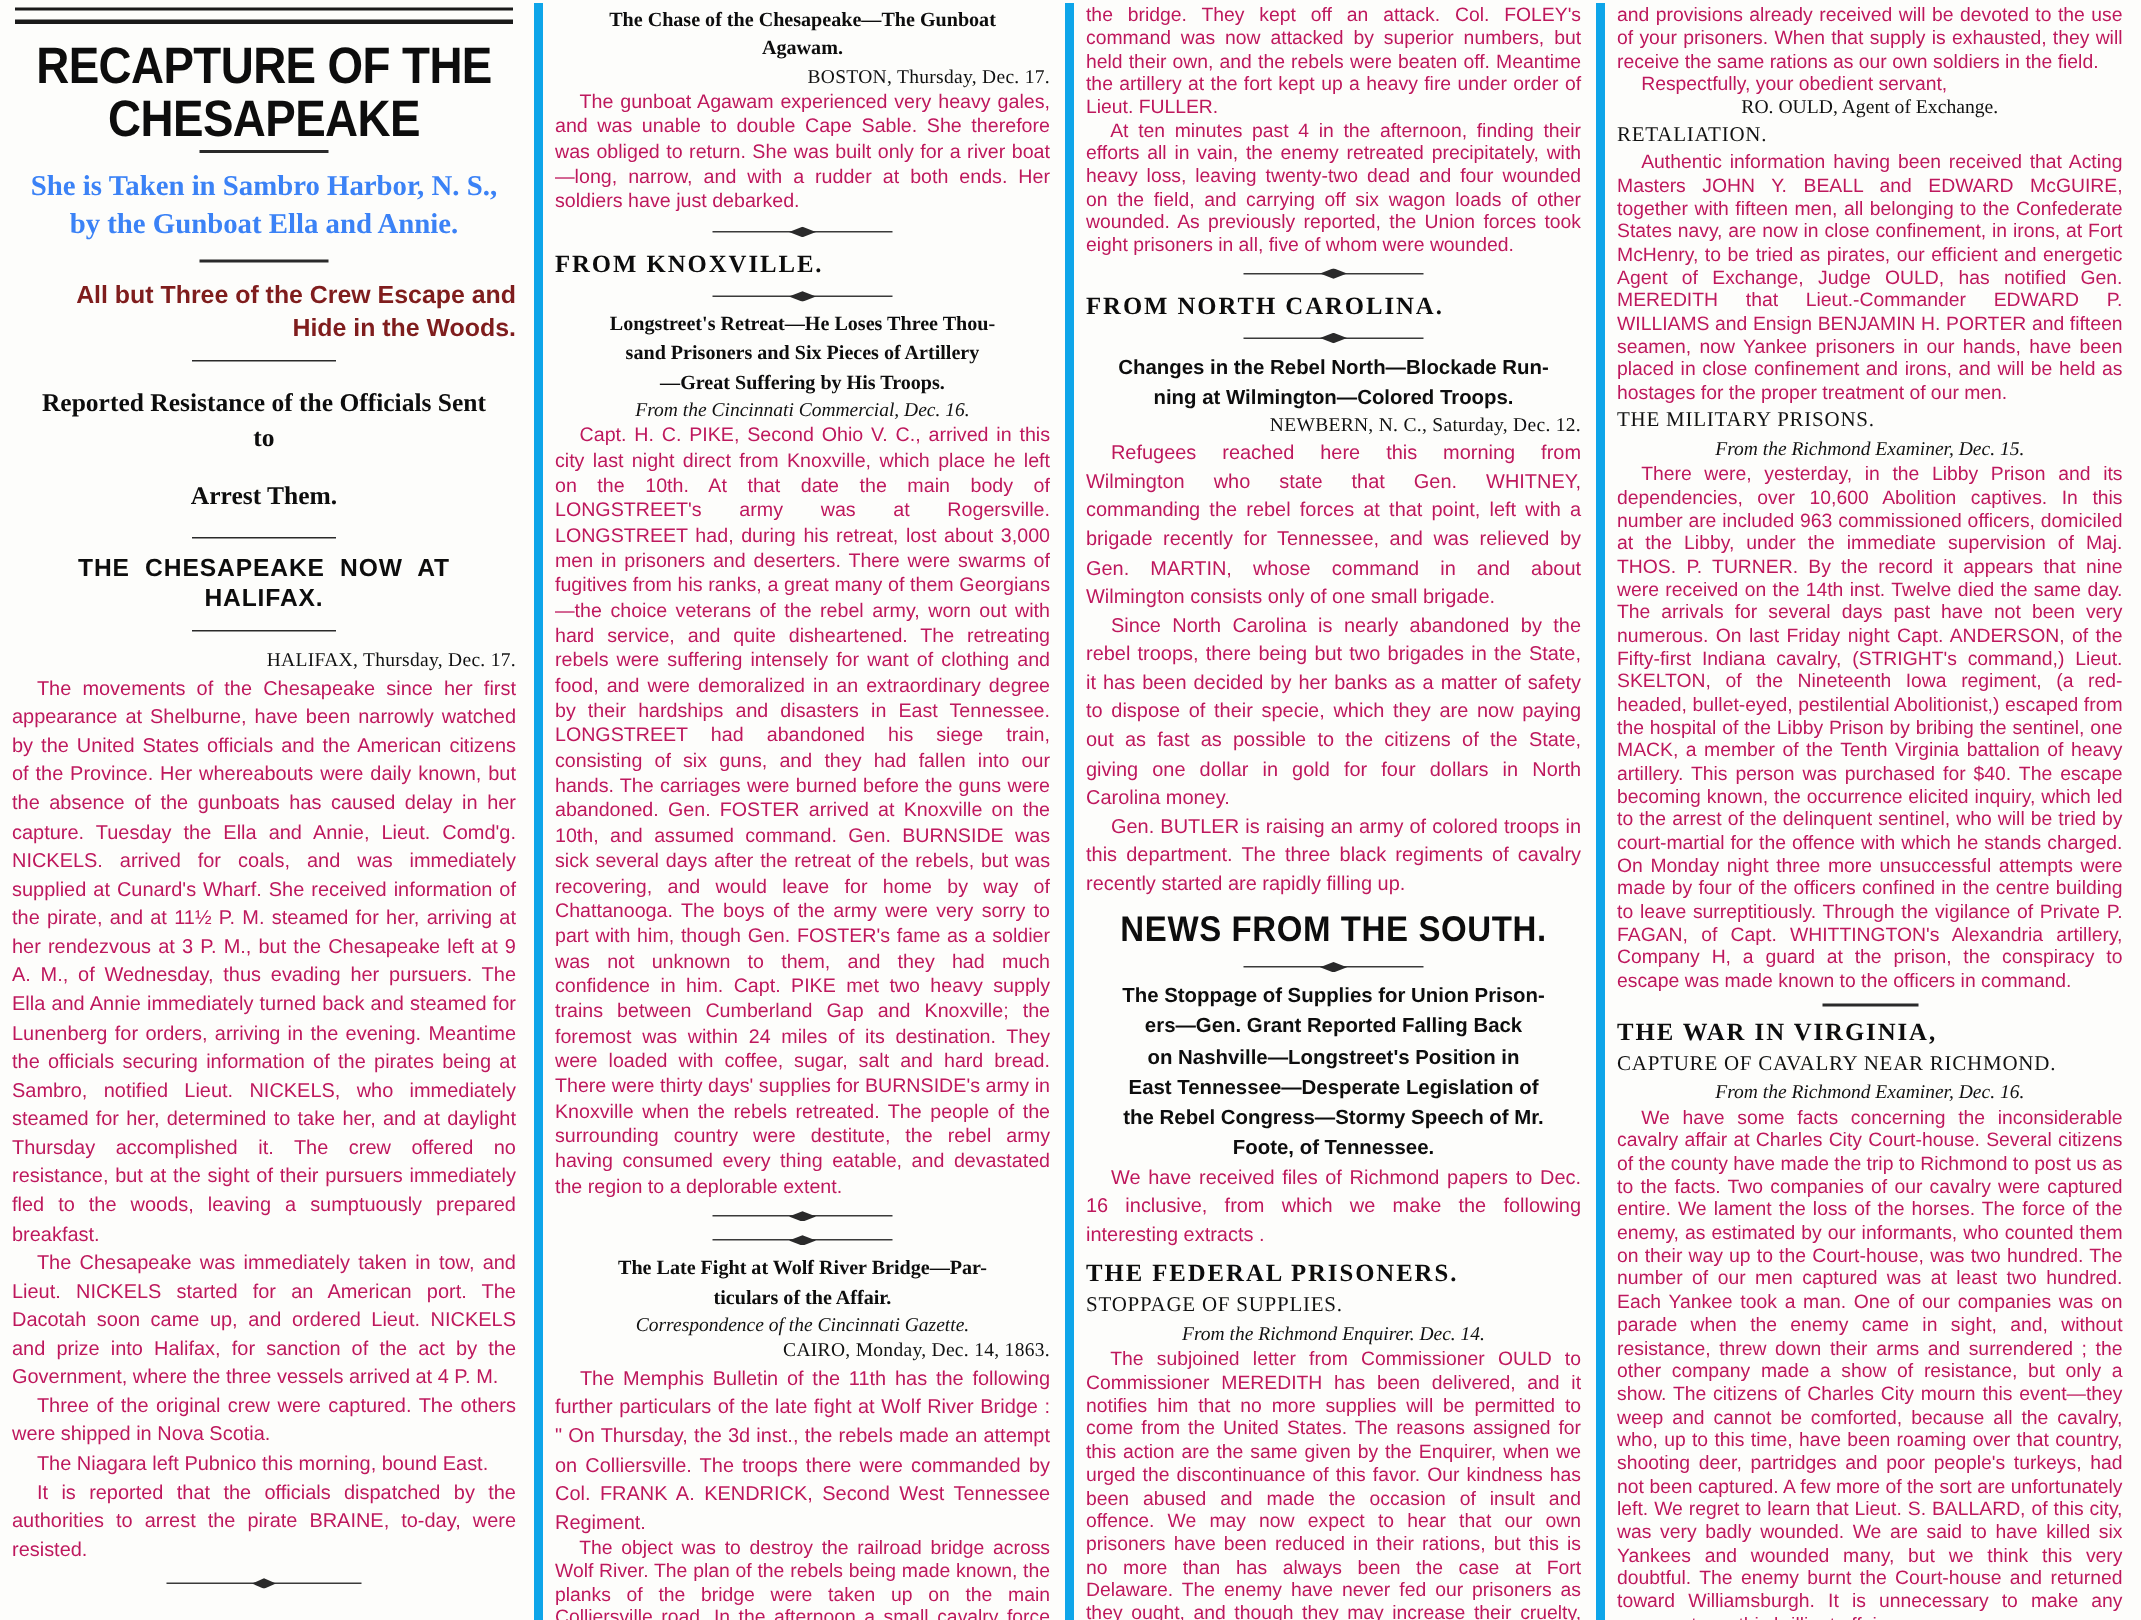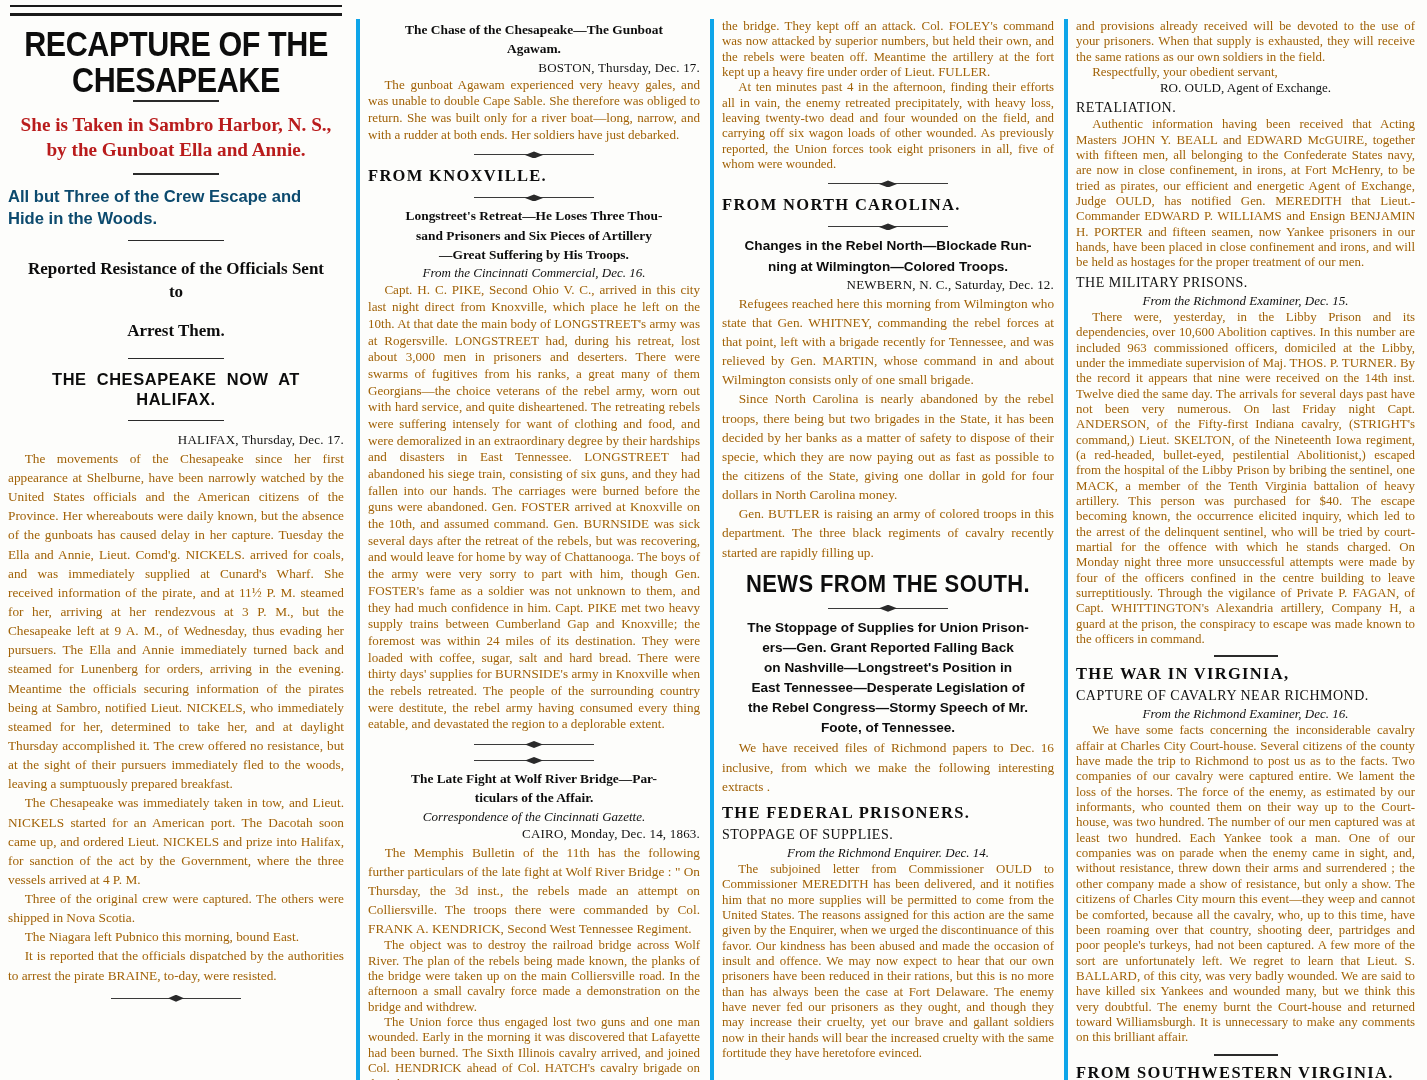--- a/index.html
+++ b/index.html
@@ -28,22 +28,21 @@
     padding: 2px 2px 0 2px;
   }
   .col {
     width: 355px;
     box-sizing: border-box;
     padding: 0 10px 0 8px;
     overflow: hidden;
     position: relative;
   }
   .col + .col {
-    border-left: 4px solid #0ea5e9;
-    margin-top: 17px;
+    border-left: 6px solid #0ea5e9;
   }
   .col1 { padding-left: 6px; padding-right: 12px; }
   .col4 { width: 362px; }
 
   
   .topbar {
     height: 6px;
     border-top: 2px solid #1a1a1a;
     border-bottom: 3px solid #1a1a1a;
     margin: 3px 2px 11px 2px;
@@ -60,30 +59,30 @@
     transform: scaleY(1.12);
     transform-origin: center top;
   }
   .hl-2 {
     font-family: "Liberation Serif", "DejaVu Serif", serif;
     font-weight: bold;
     font-size: 19.2px;
     text-align: center;
     line-height: 1.3;
     margin: 0;
-    color: #b91c1c;
+    color: #3b82f6;
   }
   .hl-3 {
     font-family: "Liberation Sans", "DejaVu Sans", sans-serif;
     font-weight: bold;
     font-size: 16.6px;
-    text-align: left;
+    text-align: right;
     line-height: 1.32;
     margin: 0;
-    color: #0c4a6e;
+    color: #7f1d1d;
   }
   .hl-4 {
     font-family: "Liberation Serif", "DejaVu Serif", serif;
     font-weight: bold;
     font-size: 17px;
     text-align: center;
     line-height: 1.36;
     margin: 16px;
     color: #0d0d0d;
   }
@@ -162,27 +161,27 @@
   .dateline {
     font-family: "Liberation Serif", "DejaVu Serif", serif;
     font-size: 13px;
     text-align: right;
     margin: 1px 0 1px 0;
     letter-spacing: 0.2px;
   }
 
   
   p.body {
-    font-family: Liberation Serif, serif;
+    font-family: Liberation Sans, sans-serif;
     font-size: 13.1px;
     line-height: 1.275;
     text-align: justify;
     text-indent: 1.25em;
     margin: 0;
-    color: #a16207;
+    color: #be185d;
     hyphens: auto;
     -webkit-hyphens: auto;
   }
   p.body.tight { line-height: 1.19; font-size: 12.9px; }
   p.body.loose { line-height: 1.44; font-size: 13.3px; }
   p.body.noindent { text-indent: 0; }
 
   .ornament {
     width: 120px;
     height: 9px;

